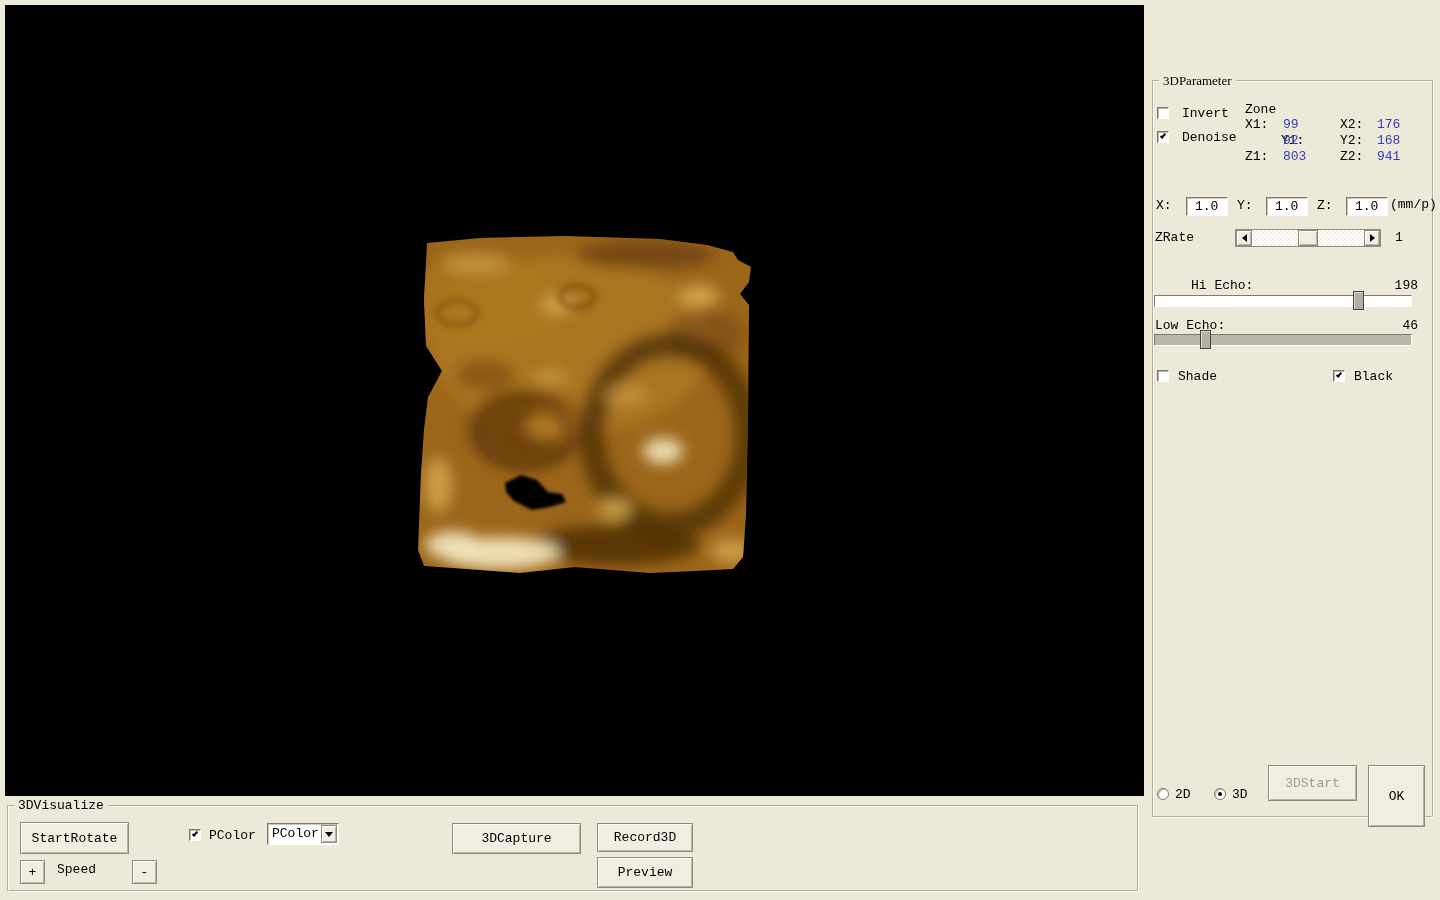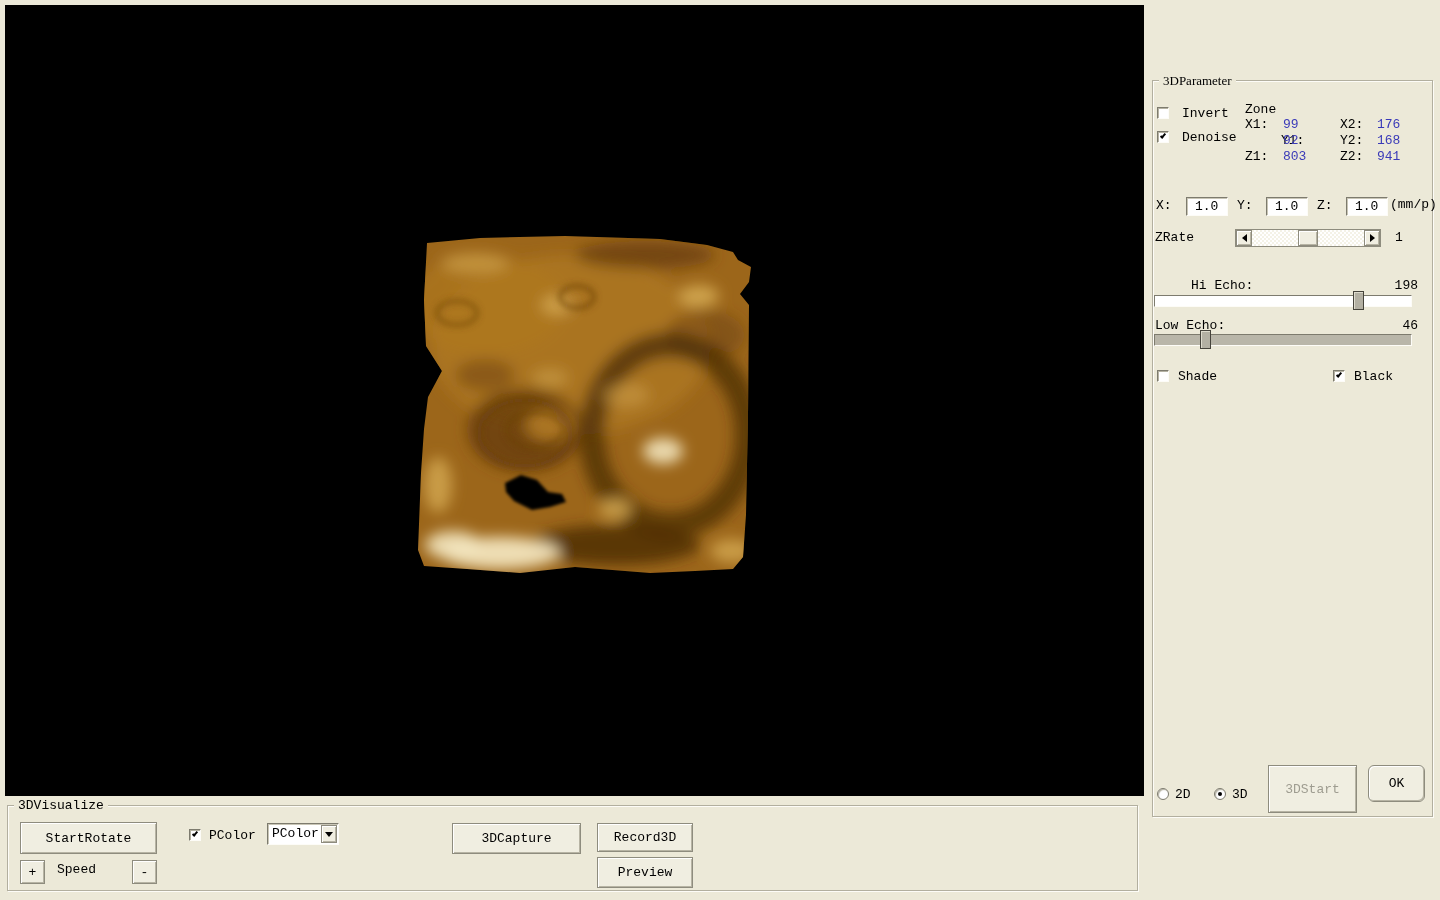--- a/index.html
+++ b/index.html
@@ -263,28 +263,28 @@
   </span>
 <span class="abs lbl" style="left:1354px;top:369px;">Black</span>
 
 <span class="rb" style="left:1157px;top:788px;"></span>
 <span class="abs lbl" style="left:1175px;top:787px;">2D</span>
 <span class="rb checked" style="left:1214px;top:788px;">
     <span class="dot"></span>
   </span>
 <span class="abs lbl" style="left:1232px;top:787px;">3D</span>
 
-<button class="btn abs disabled" style="left:1268px;top:765px;width:89px;height:48px;">3DStart</button>
-<button class="btn abs" style="left:1368px;top:765px;width:57px;height:37px;border-radius:6px;">OK</button>
+<button class="btn abs disabled" style="left:1268px;top:765px;width:89px;height:36px;">3DStart</button>
+<button class="btn abs" style="left:1368px;top:765px;width:57px;height:62px;">OK</button>
 
 <div class="abs groupbox" style="left:7px;top:805px;width:1131px;height:86px;">
   <span class="legend" style="left:6px;">3DVisualize</span>
 </div>
 
-<button class="btn abs" style="left:20px;top:822px;width:137px;height:32px;">StartRotate</button>
+<button class="btn abs" style="left:20px;top:822px;width:109px;height:32px;">StartRotate</button>
 
 <span class="cb checked" style="left:189px;top:829px;">
     <span class="mark"></span>
   </span>
 <span class="abs lbl" style="left:209px;top:828px;">PColor</span>
 
 <div class="combo" style="left:267px;top:823px;width:72px;height:22px;">
   <span class="ctext">PColor</span>
   <span class="cbtn">
       <span class="tri-d"></span>

